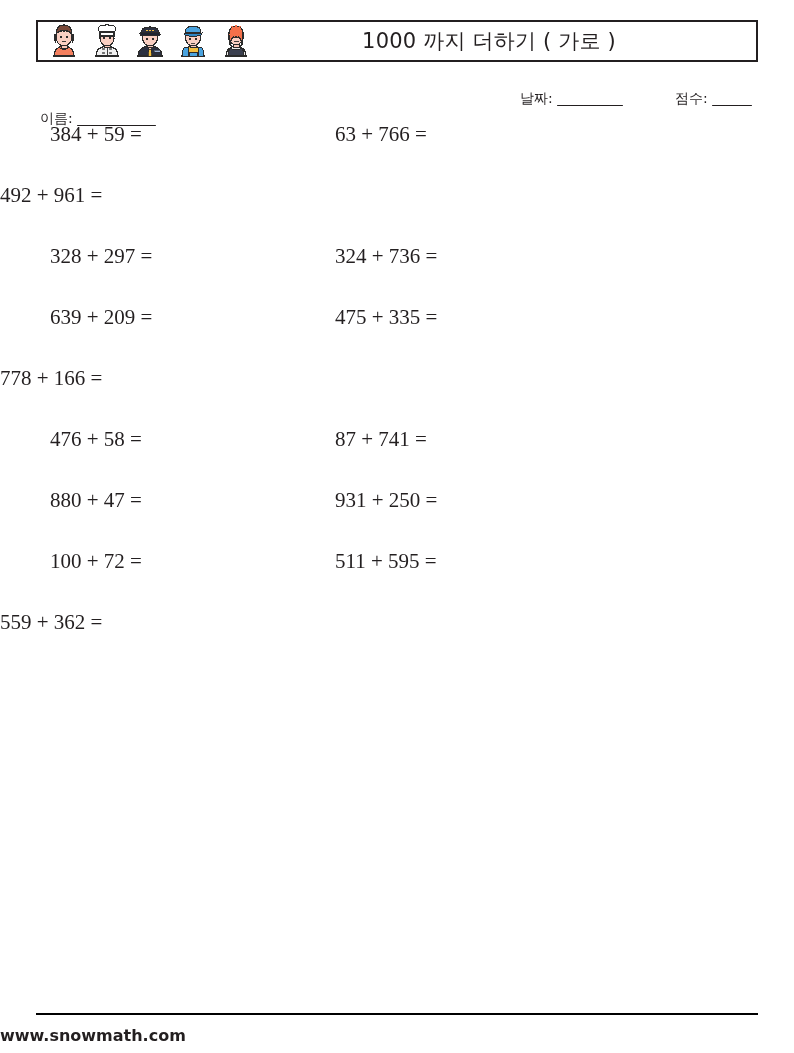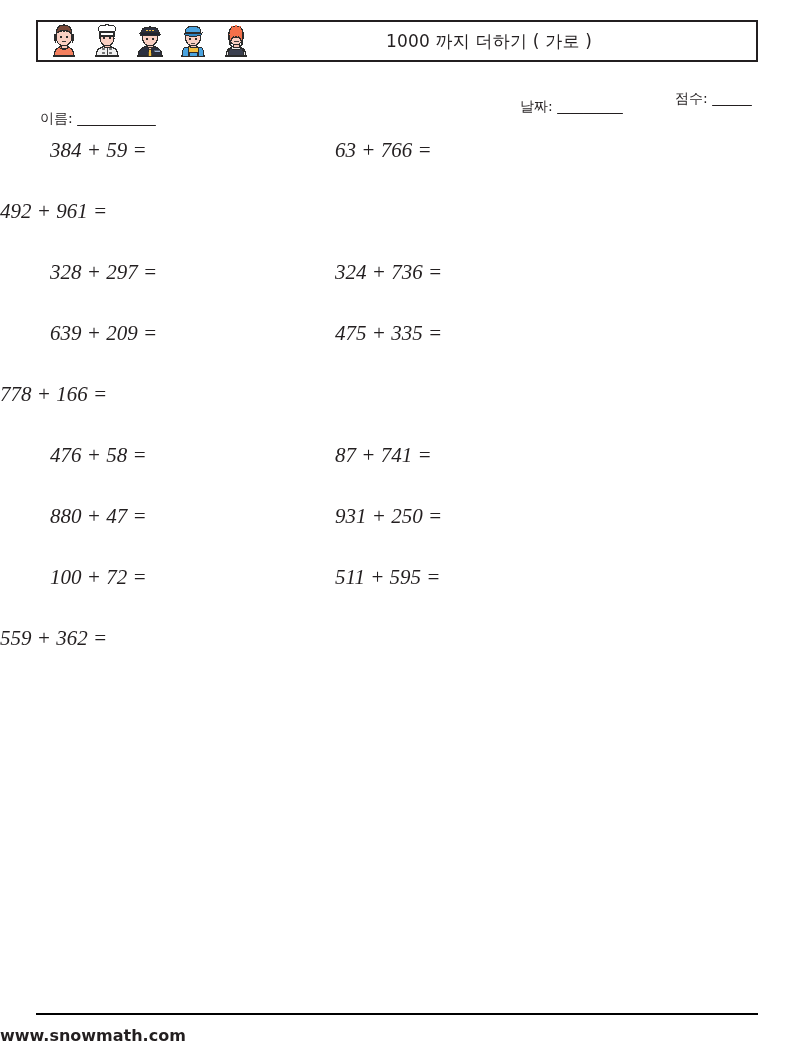--- a/index.html
+++ b/index.html
@@ -39,49 +39,48 @@
     width: 40px;
     height: 38px;
     position: relative;
     flex: none;
   }
   .avatar svg { display: block; width: 100%; height: 100%; }
 
   .worksheet-title {
     flex: 1;
     text-align: center;
-    font-size: 17px;
+    font-size: 21px;
     letter-spacing: .2px;
     color: #231f20;
     font-family: "DejaVu Sans", "Liberation Sans", sans-serif;
     padding-right: 34px;
   }
 
   
   .info-row {
     position: absolute;
     left: 40px;
     top: 90px;
     width: 720px;
     height: 26px;
     font-size: 14px;
     font-family: "DejaVu Sans", "Liberation Sans", sans-serif;
   }
   .info-name { position: absolute; left: 0; top: 0; white-space: nowrap; margin-top: 20px; }
-  .info-date { position: absolute; left: 480px; top: 8px; white-space: nowrap; }
+  .info-date { position: absolute; left: 480px; top: 0; white-space: nowrap; }
   .info-score { position: absolute; left: 635px; top: 0; white-space: nowrap; }
   .blank-line { letter-spacing: -0.5px; }
 
   
   .problems {
     position: absolute;
     left: 0;
-    top: 140px;
+    top: 124px;
     width: 639px;
-    font-style: italic;
   }
   .prob-row {
     display: flex;
     height: 61px;
     align-items: flex-start;
   }
   .prob-cell {
     font-size: 21px;
     line-height: 1;
     color: #231f20;

